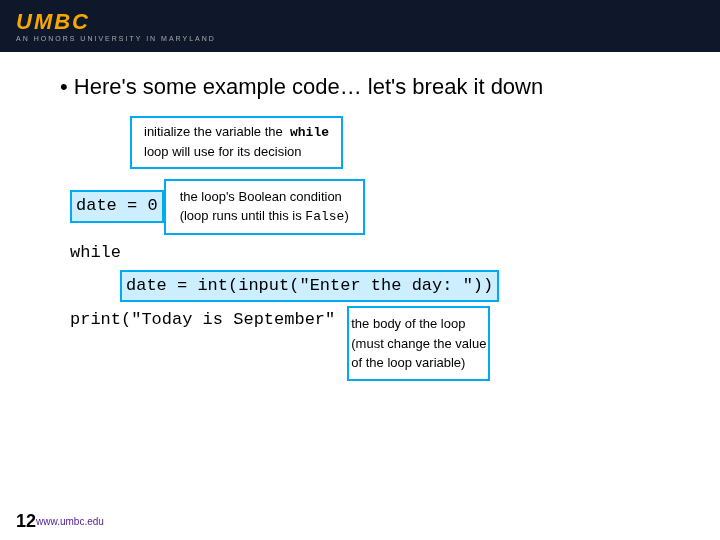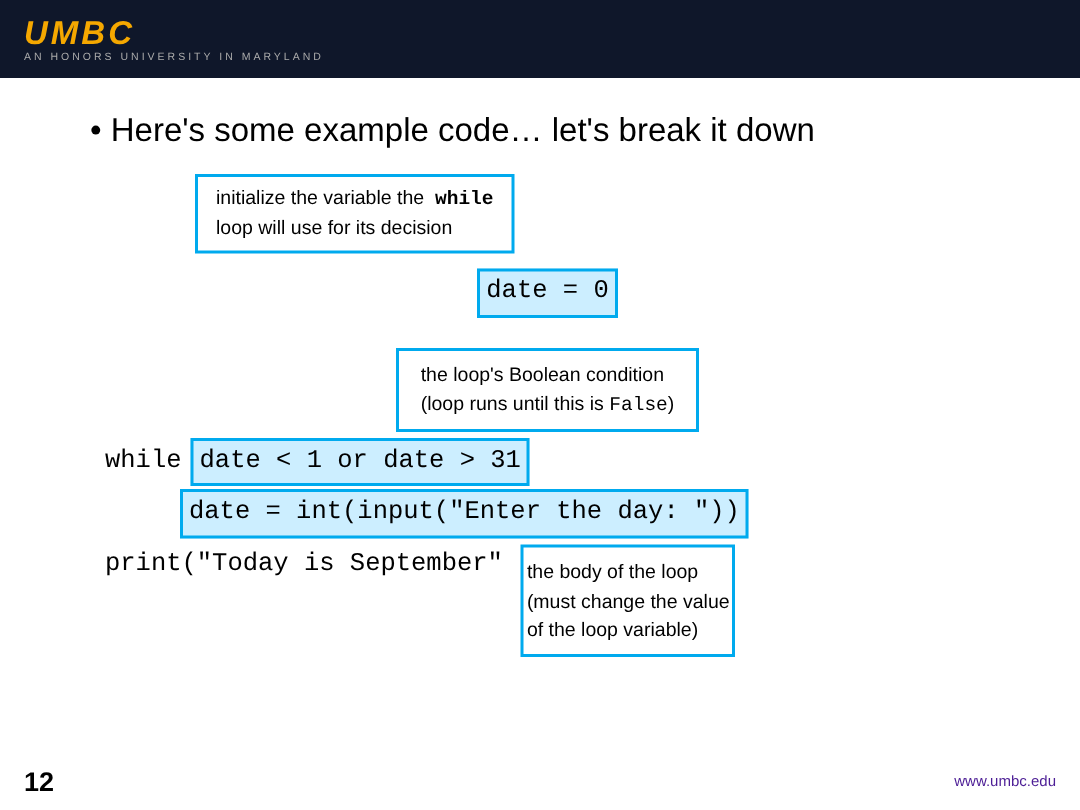--- a/index.html
+++ b/index.html
@@ -93,23 +93,21 @@
       font-size: 13px;
       line-height: 1.45;
       color: #000;
       display: inline-block;
       margin-bottom: 6px;
     }
 
     .date-row {
       display: flex;
       align-items: center;
-      gap: 20px;
       margin-bottom: 4px;
-      flex-direction: column;
     }
 
     .bool-annotation {
       border: 2px solid #00aaee;
       padding: 6px 14px;
       font-size: 13px;
       line-height: 1.5;
       color: #000;
       display: inline-block;
     }
@@ -140,23 +138,22 @@
 
     .print-row {
       margin-bottom: 2px;
     }
 
     
     #footer {
       position: absolute;
       bottom: 8px;
       left: 0;
-      right: 0;
-      display: flex;
-      justify-content: space-between;
+      right: 16px;
+      display: flex;
       align-items: center;
       padding: 0 16px;
       margin-top: 48px;
     }
 
     #slide-number {
       font-size: 18px;
       font-weight: bold;
       color: #000;
     }
@@ -196,23 +193,20 @@
       <span class="code-line">
         <span class="code-highlight">date = 0</span>
       </span>
       <div class="bool-annotation">
         the loop's Boolean condition<br>(loop runs until this is <span style="font-family:'Courier New',monospace; font-weight:normal;">False</span>)
       </div>
     </div>
 
     <div class="while-row">
       <span class="code-line" style="margin-right:6px;">while</span>
-      <span class="code-line">
-        <span class="code-highlight">date &lt; 1 or date &gt; 31</span>
-      </span>
     </div>
 
     <div class="body-row">
       <span class="code-line">
         <span class="code-highlight">date = int(input("Enter the day: "))</span>
       </span>
     </div>
 
     <div style="display:flex; align-items:flex-start; gap:12px; margin-top:2px;">
       <span class="code-line print-row">print("Today is September"</span>

